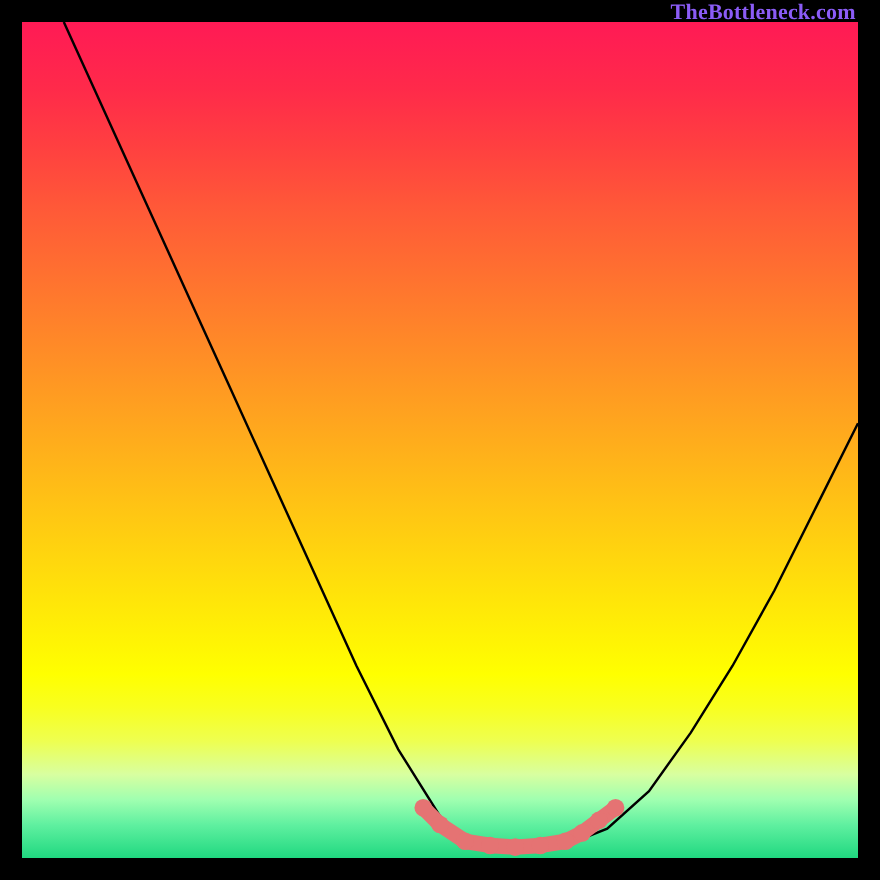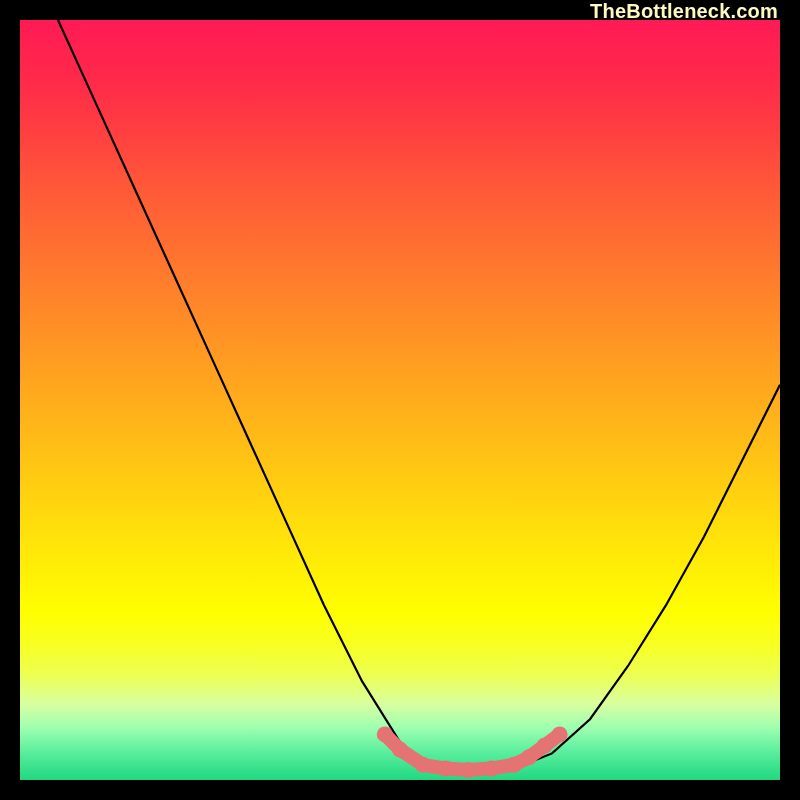--- a/index.html
+++ b/index.html
@@ -34,24 +34,24 @@
       #d8ffa0 90%,
       #a0ffb0 93%,
       #60f0a0 96%,
       #20d880 100%
     );
   }
   .watermark {
     position: absolute;
     top: 0px;
     right: 22px;
-    font-family: Liberation Sans, sans-serif;
+    font-family: Liberation Serif, serif;
     font-size: 20px;
     font-weight: bold;
-    color: #fef9c3;
+    color: #8b5cf6;
     letter-spacing: 0.2px;
   }
   svg.curve {
     position: absolute;
     left: 20px;
     top: 20px;
     width: 760px;
     height: 760px;
     overflow: visible;
   }

